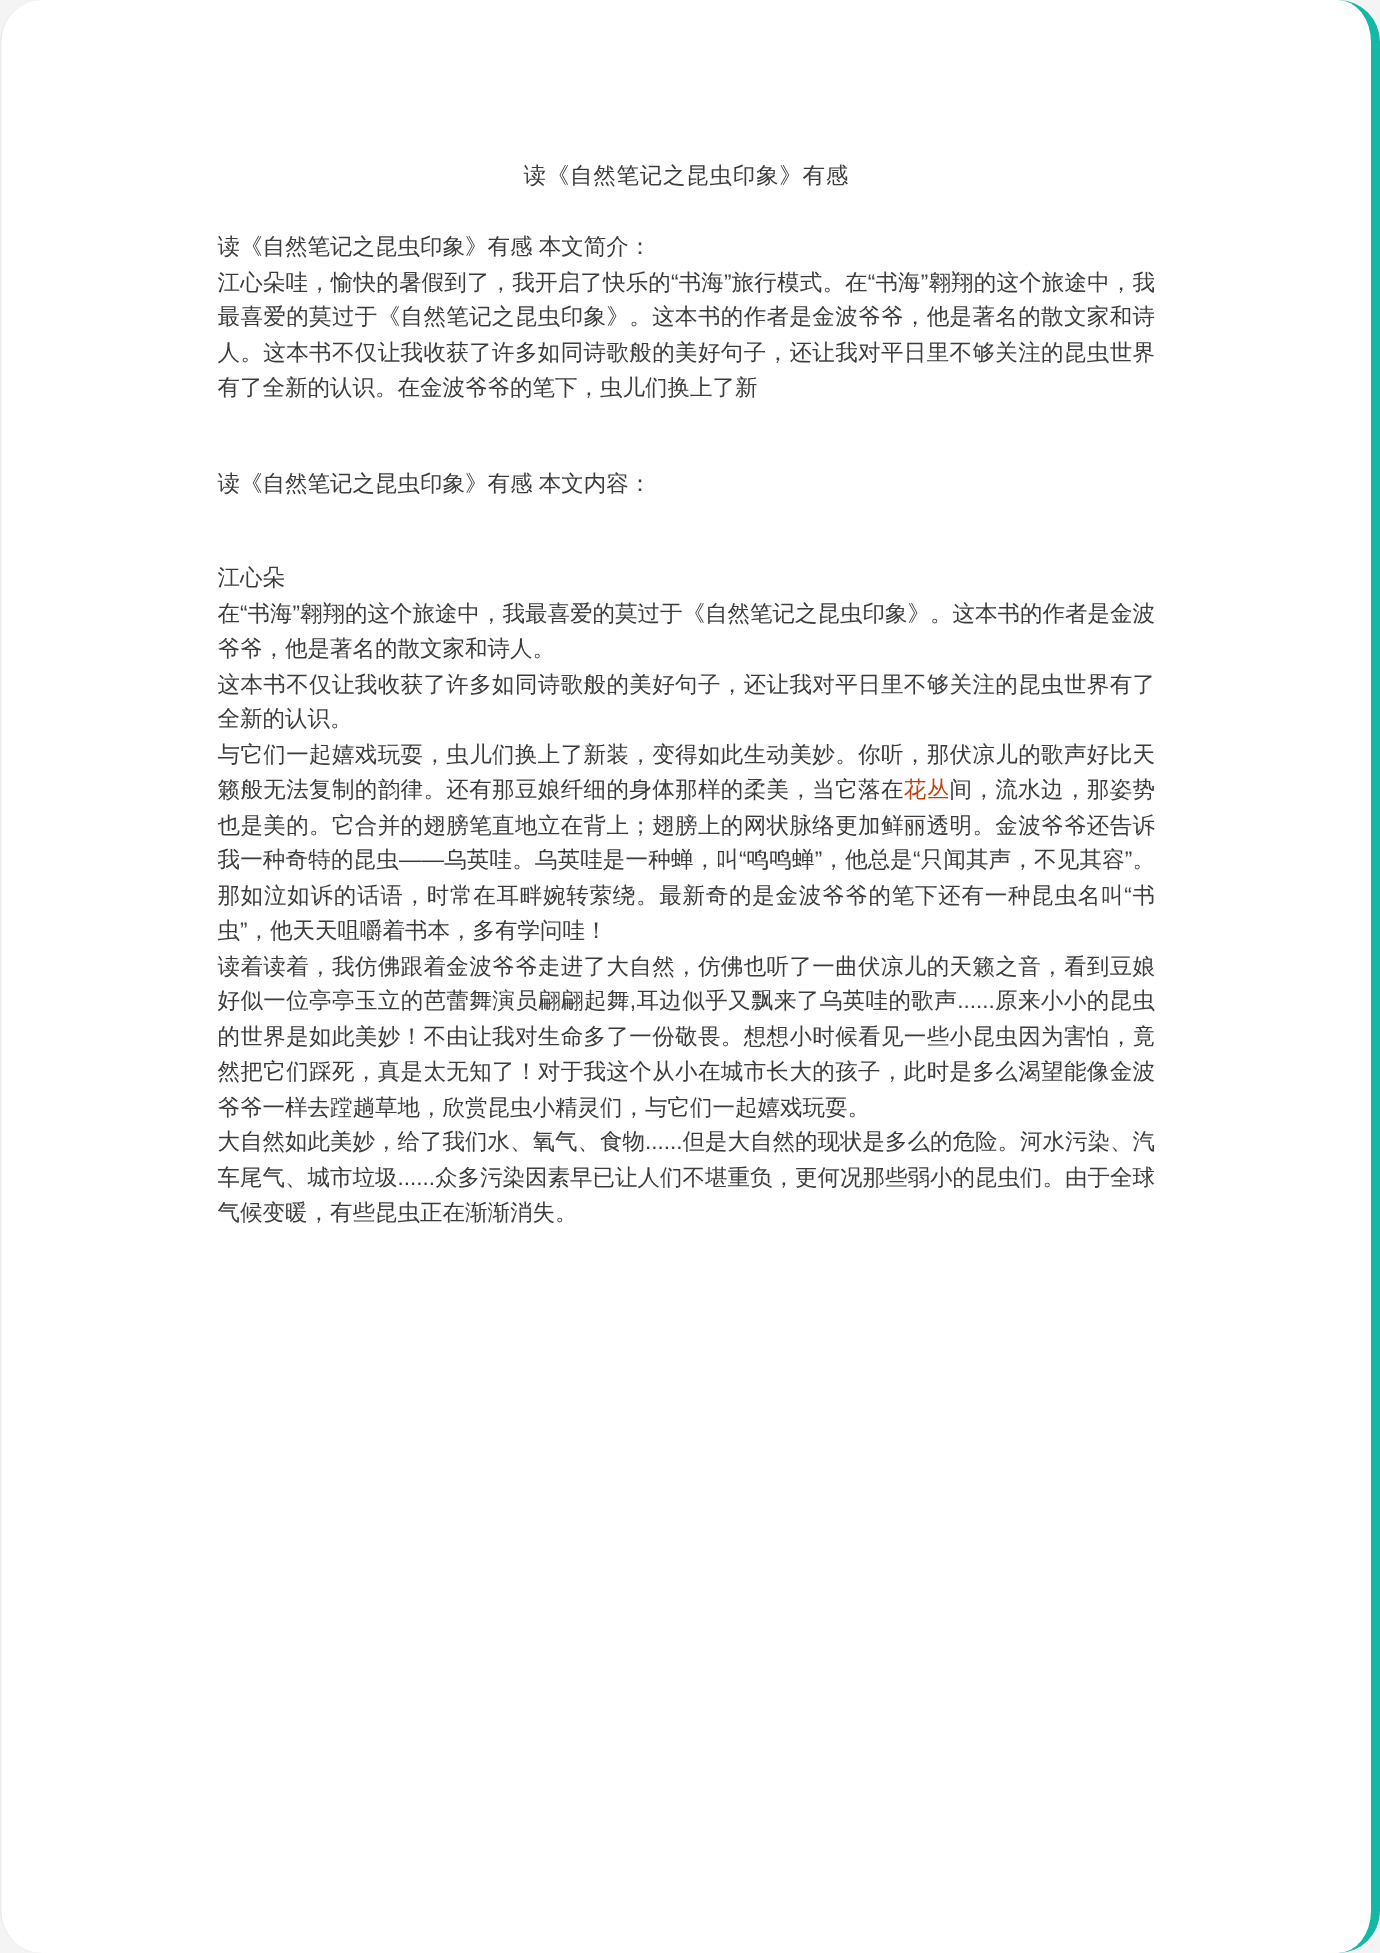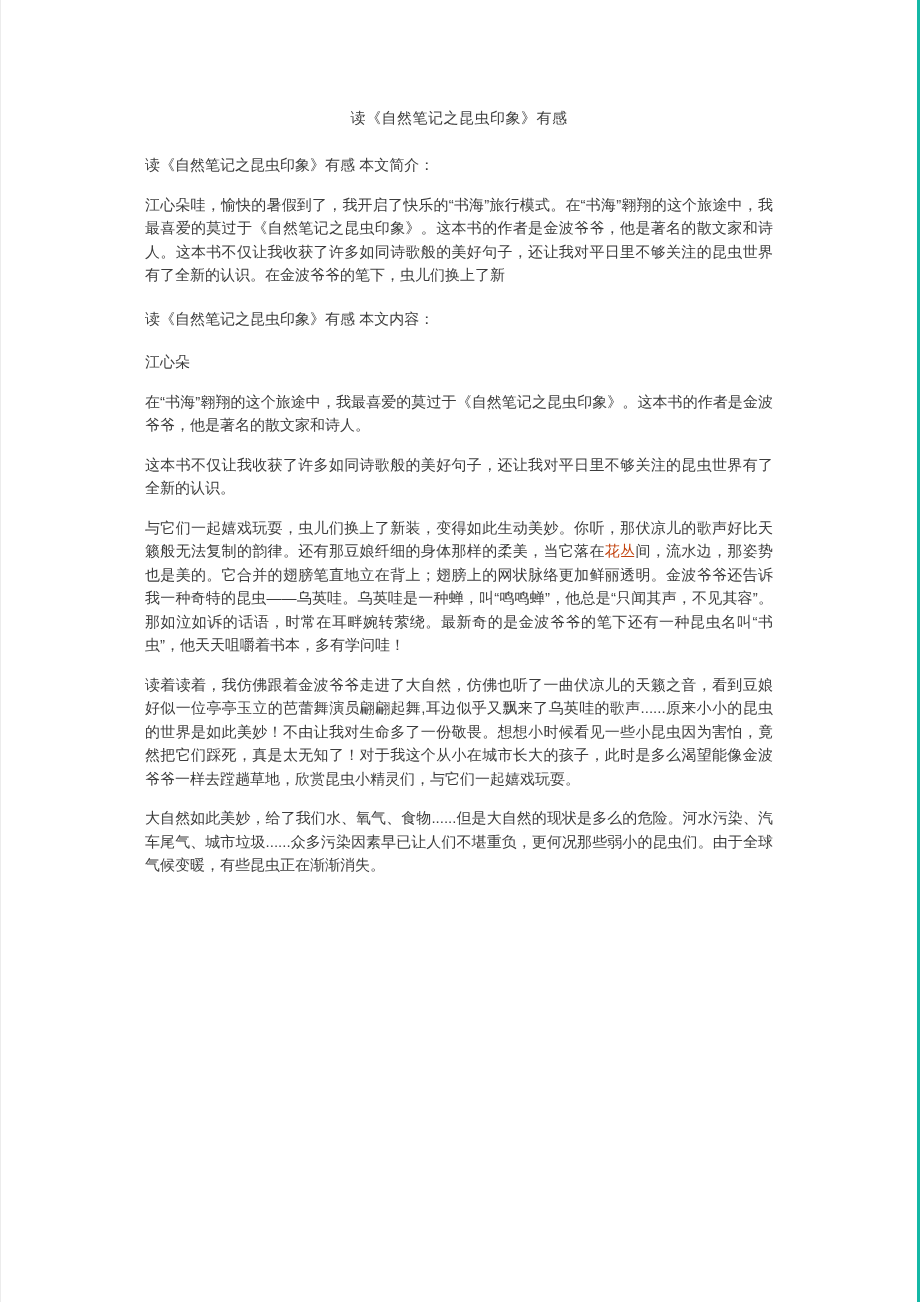--- a/index.html
+++ b/index.html
@@ -6,39 +6,39 @@
   html, body { background: #f4f4f4; }
   body {
     font-family: "Liberation Sans", "DejaVu Sans", sans-serif;
   }
   .page {
     width: 920px;
     min-height: 1302px;
     margin: 0 auto;
     background: #ffffff;
     border-left: 1px solid #ececec;
-    border-right: 3px solid #14b8a6;
+    border-right: 6px solid #14b8a6;
     padding: 106px 144px 80px 144px;
     color: #3c3c3c;
     font-size: 15px;
     line-height: 23.5px;
+    border-radius: 28px;
   }
   .doc-title {
     font-size: 15px;
     font-weight: normal;
     text-align: center;
     margin-bottom: 23.5px;
     letter-spacing: 0.5px;
   }
   .para {
     text-align: justify;
     word-break: break-all;
-    margin-top: 16px;
   }
-  .gap { margin-top: 20px; }
+  .gap { margin-top: 40px; }
   .red-word { color: #d9534f; }
 </style>
 </head>
 <body>
 
 <div class="page" style="color: rgb(60, 60, 60);">
 
   <h1 class="doc-title">读《自然笔记之昆虫印象》有感</h1>
 
   <p class="para">读《自然笔记之昆虫印象》有感 本文简介：</p>

